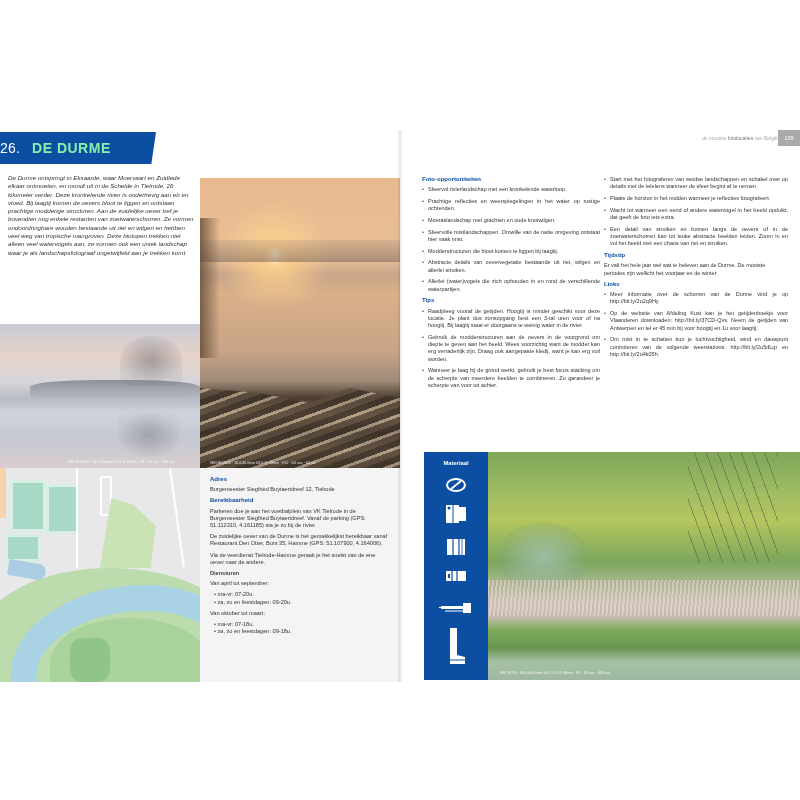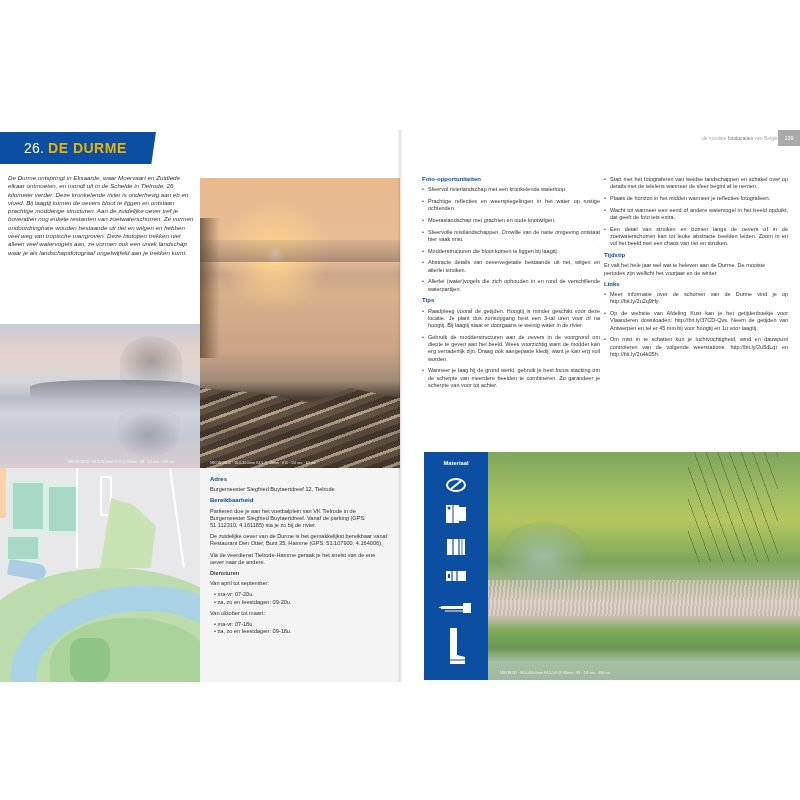--- a/index.html
+++ b/index.html
@@ -8,23 +8,23 @@
 
   .spread { position: absolute; left: 0; top: 130px; width: 800px; height: 552px; }
   .page-left { position: absolute; left: 0; top: 0; width: 400px; height: 552px; background: #fff; }
   .page-right { position: absolute; left: 400px; top: 0; width: 400px; height: 552px; background: #fff; }
   .gutter { position: absolute; left: 398px; top: 0; width: 4px; height: 552px;
     background: linear-gradient(to right, rgba(0,0,0,0.04), rgba(0,0,0,0.10), rgba(0,0,0,0.04)); }
 
   
   .title-banner { position: absolute; left: 0; top: 2px; width: 156px; height: 32px;
     background: #0b4ea2; clip-path: polygon(0 0, 100% 0, 97% 100%, 0 100%);
-    display: flex; align-items: center; padding-left: 24px; }
+    display: flex; align-items: center; }
   .title-num { color: #fff; font-size: 14px; font-weight: 400; letter-spacing: 0.2px; }
-  .title-name { color: #eab308; font-size: 14px; font-weight: 700; margin-left: 4px; letter-spacing: 0.5px; }
+  .title-name { color: #86efac; font-size: 14px; font-weight: 700; margin-left: 12px; letter-spacing: 0.5px; }
 
   .intro { position: absolute; left: 8px; top: 44px; width: 186px;
     font-size: 6.2px; line-height: 8.3px; font-style: italic; color: #333; }
 
   .photo { position: absolute; overflow: hidden; }
   .photo-sunrise { left: 200px; top: 48px; width: 200px; height: 290px;
     background:
       radial-gradient(circle at 75px 78px, rgba(255,245,210,1) 0, rgba(255,210,140,0.9) 10px, rgba(240,175,110,0) 55px),
       linear-gradient(to bottom, #e8b98d 0%, #e9bf97 28%, #c9a58a 33%, #d9b08a 40%, #c9a386 60%, #a08a78 70%, #4a3c30 76%, #8a7460 82%, #3e342c 88%, #7c6a58 94%, #463a30 100%); }
   .photo-sunrise .rocks { position: absolute; left: 0; bottom: 0; width: 200px; height: 100px;

